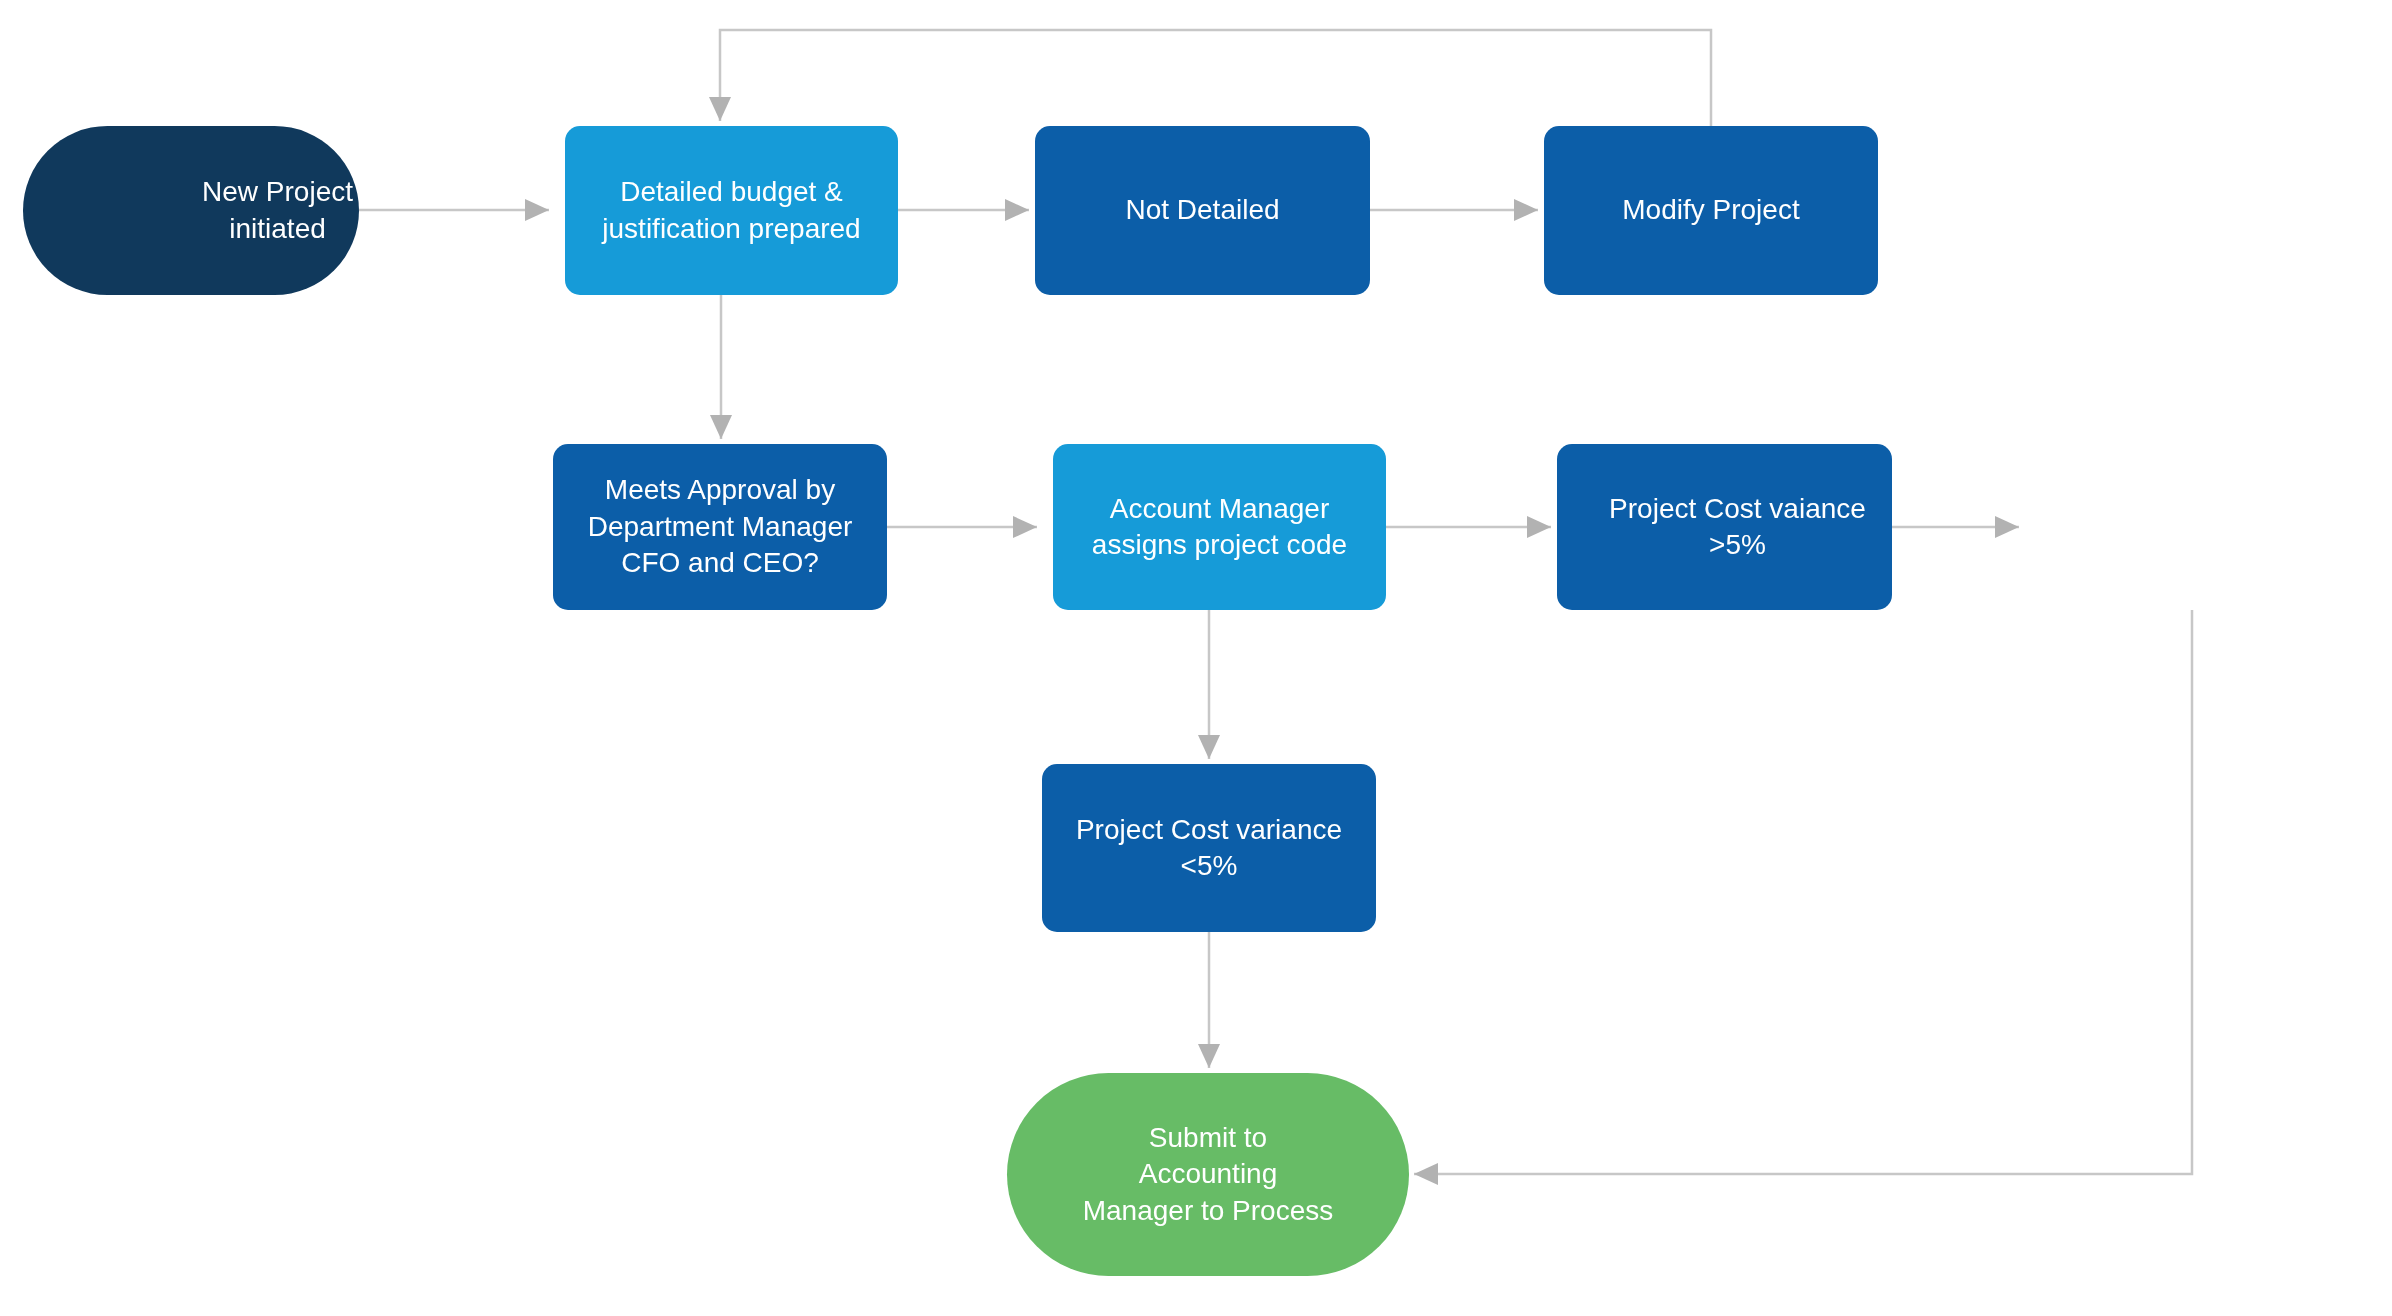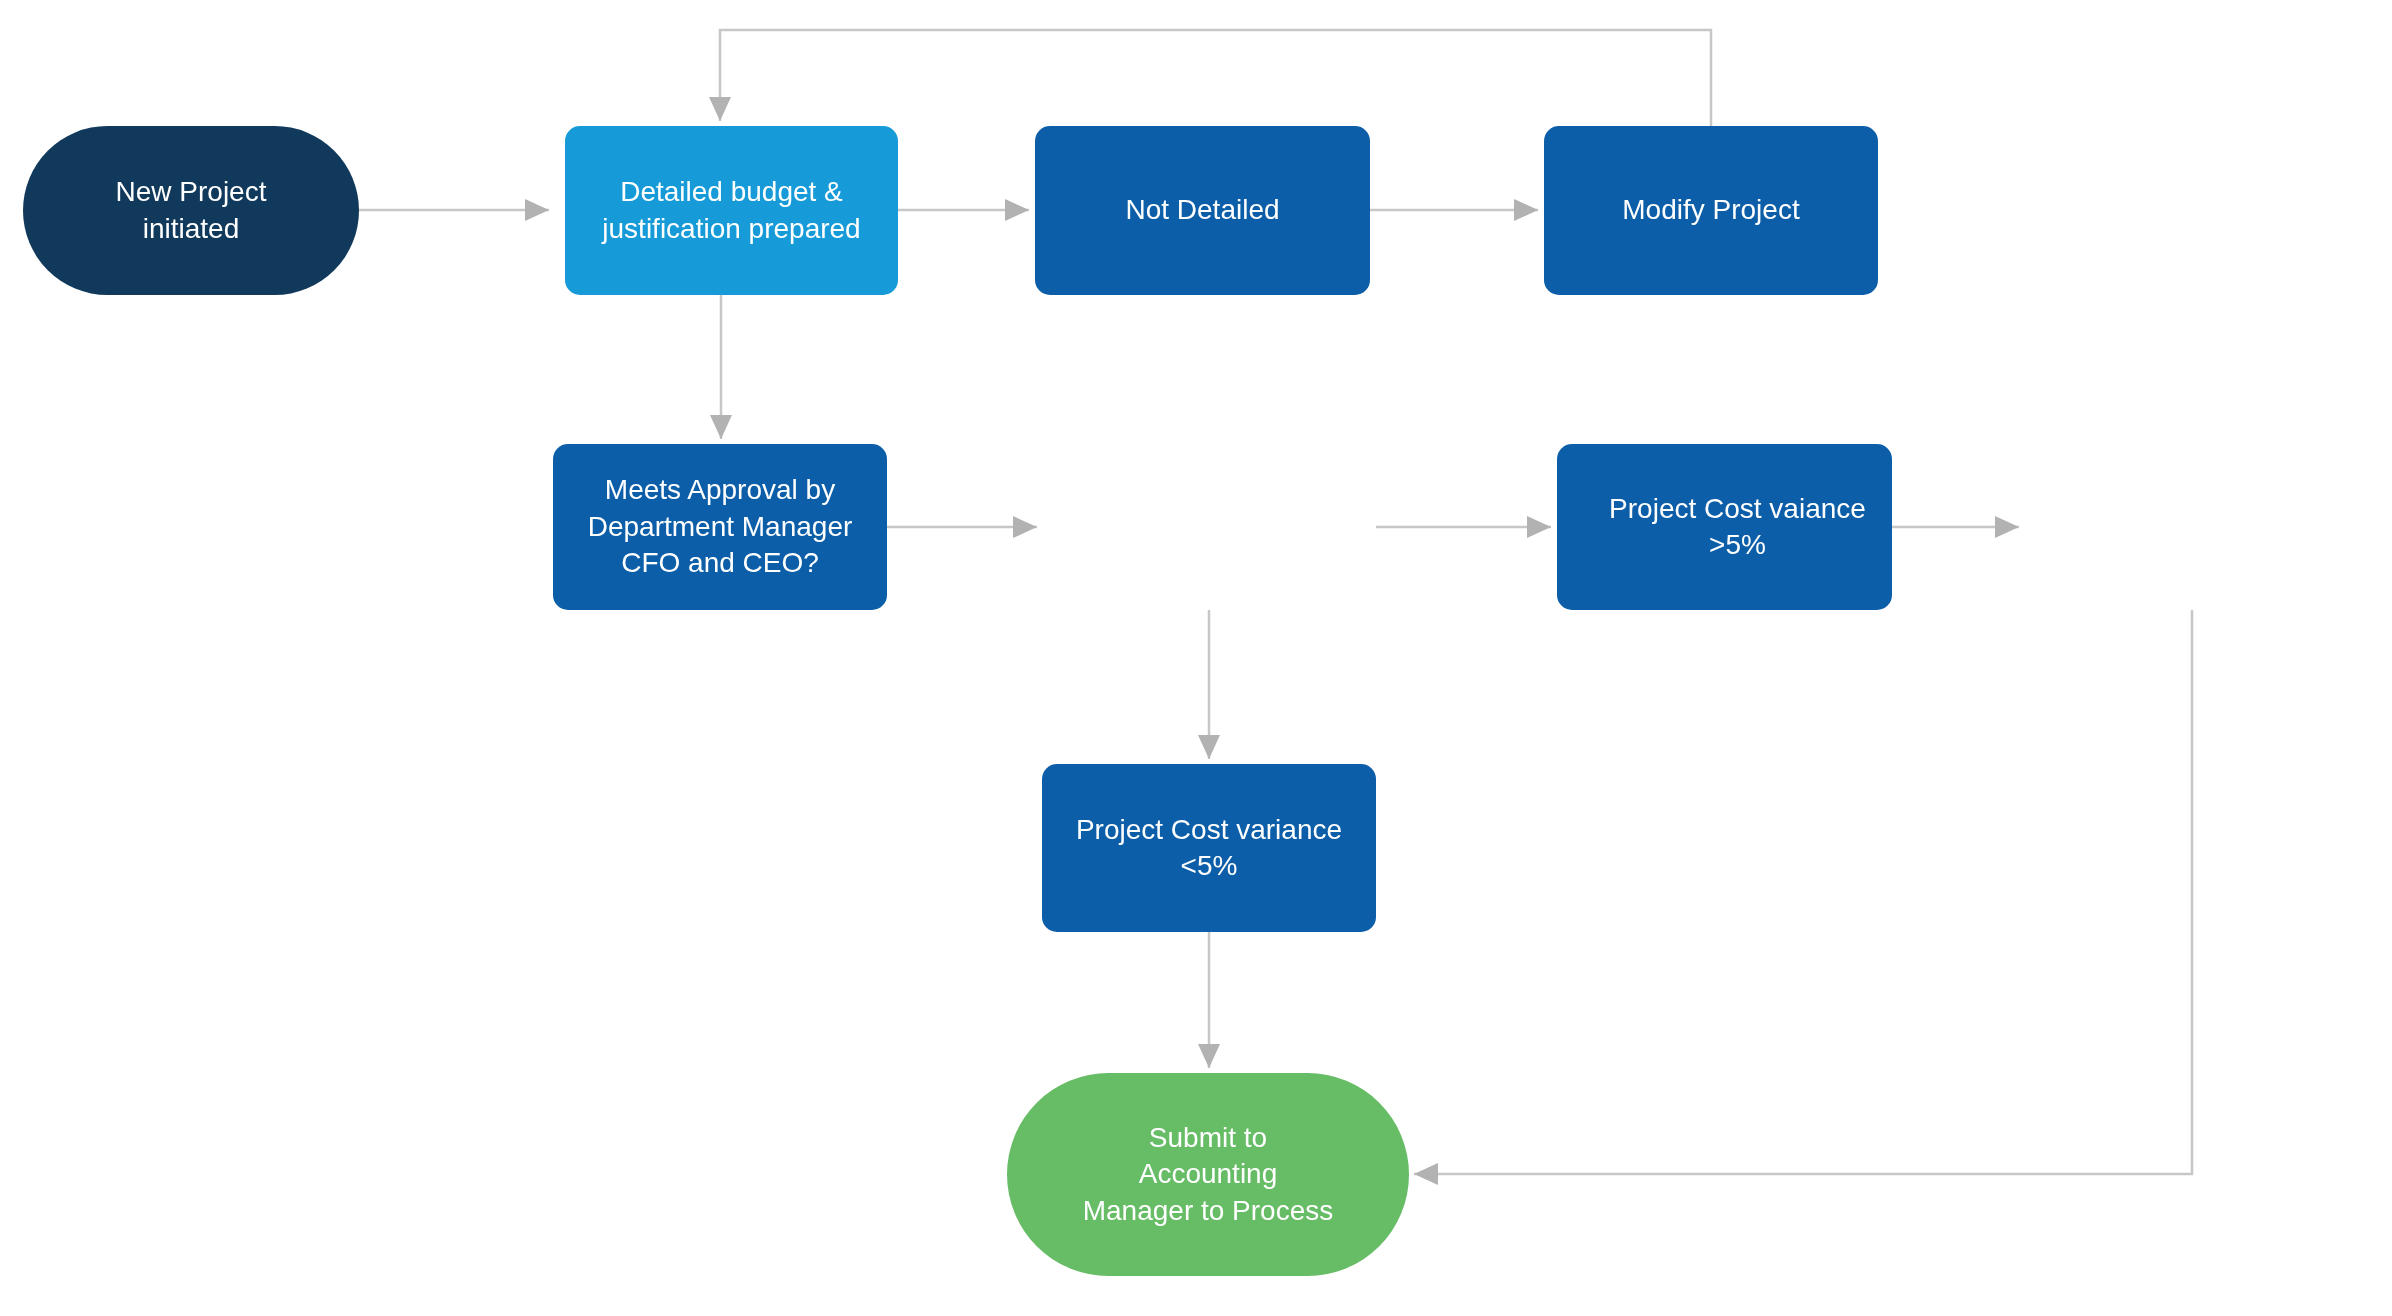--- a/index.html
+++ b/index.html
@@ -37,21 +37,21 @@
     justify-content: center;
     text-align: center;
     color: var(--text, #FFFFFF);
     font-size: 28px;
     line-height: 1.3;
     border-radius: 15px;
     box-sizing: border-box;
     padding: 6px;
   }
   .node .label { white-space: pre-line; }
-  .fill-navy  { background: var(--navy,  #10395C); }
+  .fill-navy  { background: var(--navy,  #10395C); justify-content: flex-end; }
   .fill-cyan  { background: var(--cyan,  #169BD8); margin-left: 10px; }
   .fill-blue  { background: var(--blue,  #0C5EA8); }
   .fill-green { background: var(--green, #67BC66); }
 
   #n-new-project      { left: 23px;   top: 126px;  width: 336px; height: 169px; border-radius: 85px; }
   #n-detailed-budget  { left: 555px;  top: 126px;  width: 333px; height: 169px; }
   #n-not-approved     { left: 1035px; top: 126px;  width: 335px; height: 169px; }
   #n-modify-project   { left: 1544px; top: 126px;  width: 334px; height: 169px; }
   #n-meets-approval   { left: 553px;  top: 444px;  width: 334px; height: 166px; }
   #n-account-manager  { left: 1043px; top: 444px;  width: 333px; height: 166px; }
@@ -101,20 +101,24 @@
   <div class="node fill-blue" id="n-meets-approval">
     <span class="label">Meets Approval by
 Department Manager
 CFO and CEO?</span>
   </div>
 
   <div class="node fill-blue" id="n-modify-project">
     <span class="label">Modify Project</span>
   </div>
 
+  <div class="node fill-cyan" id="n-account-manager">
+    <span class="label">Account Manager
+assigns project code</span>
+  </div>
 
   <div class="node fill-blue" id="n-cost-gt5">
     <span class="label">Project Cost vaiance
 &gt;5%</span>
   </div>
 
 
   <div class="node fill-blue" id="n-cost-lt5">
     <span class="label">Project Cost variance
 &lt;5%</span>

